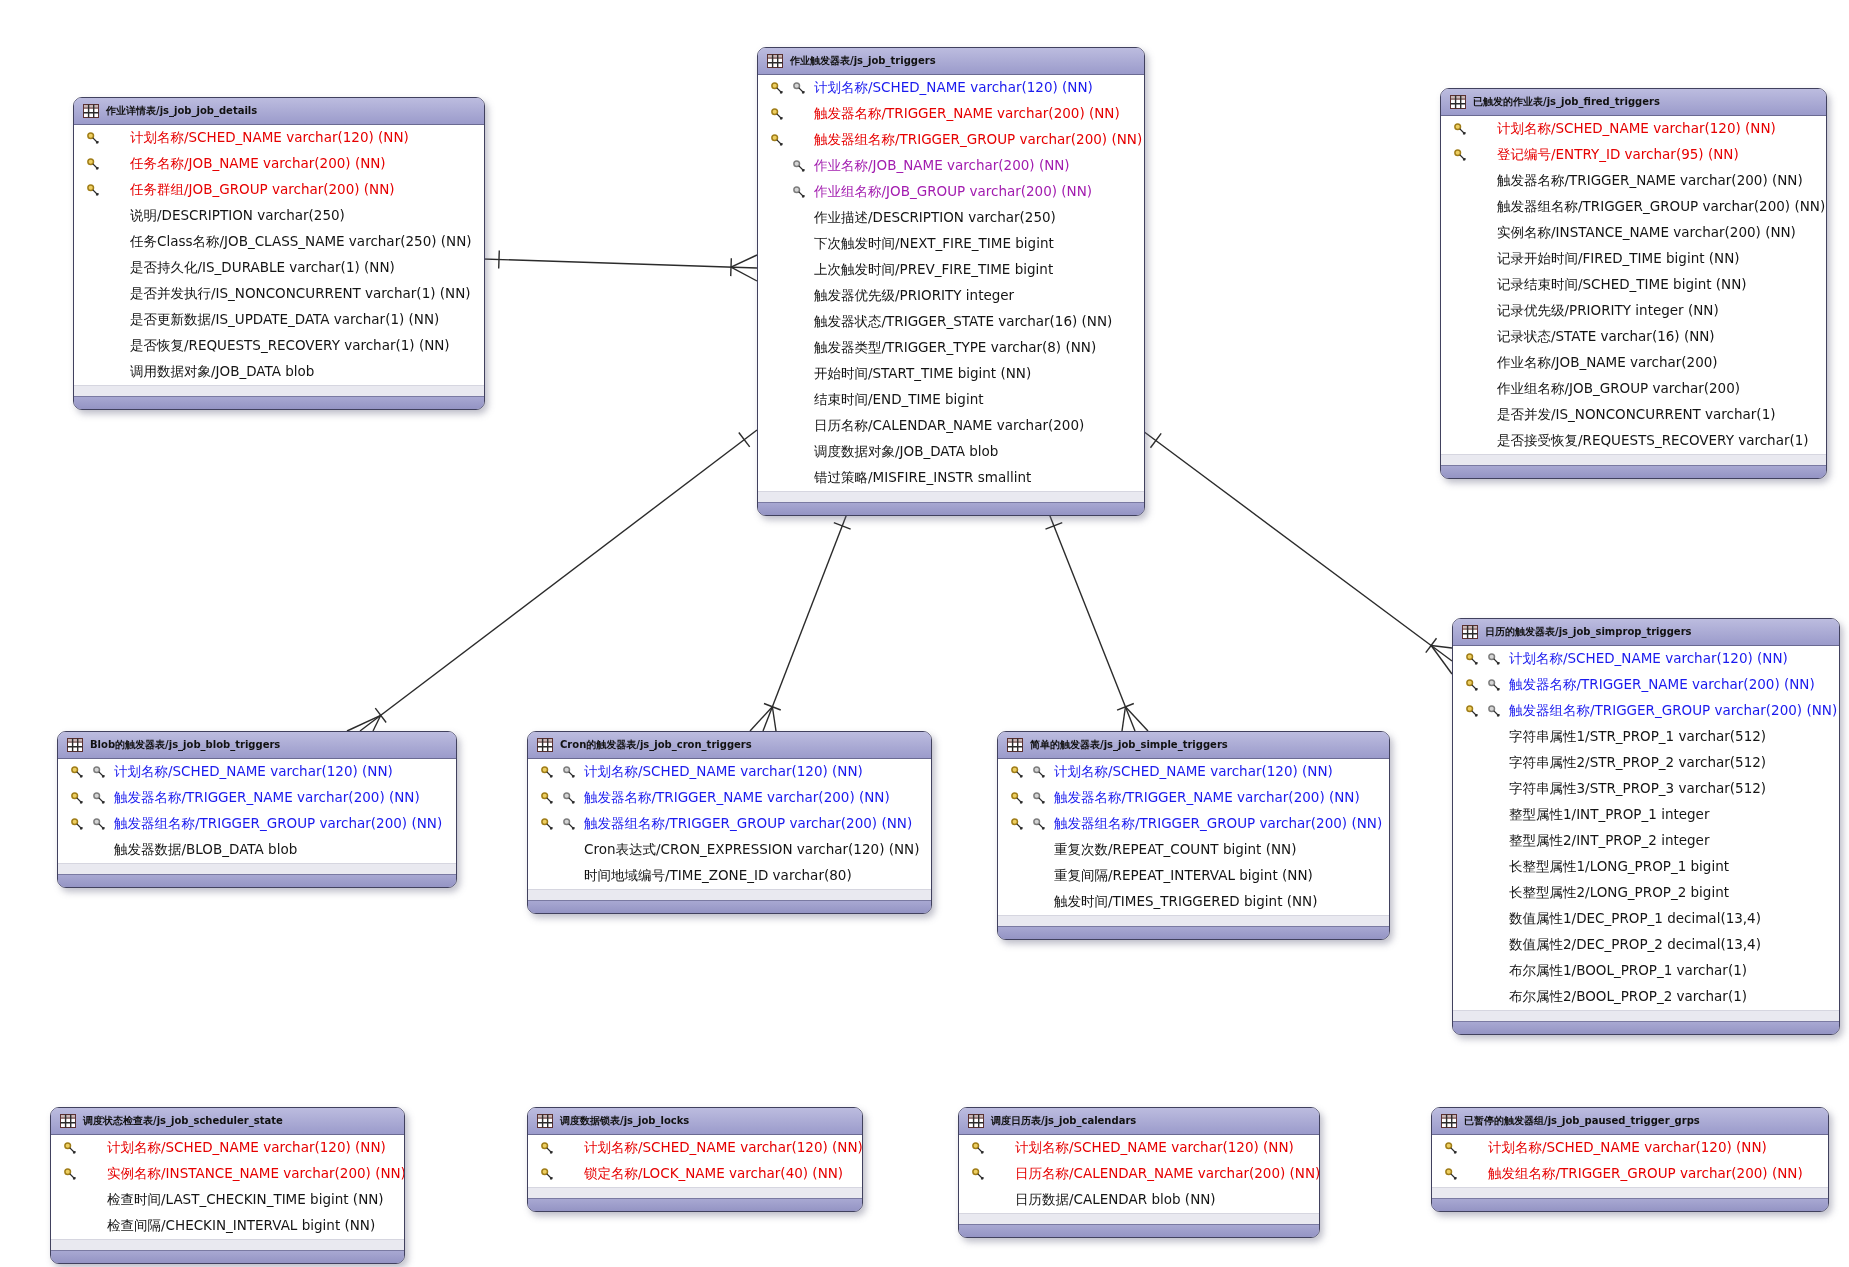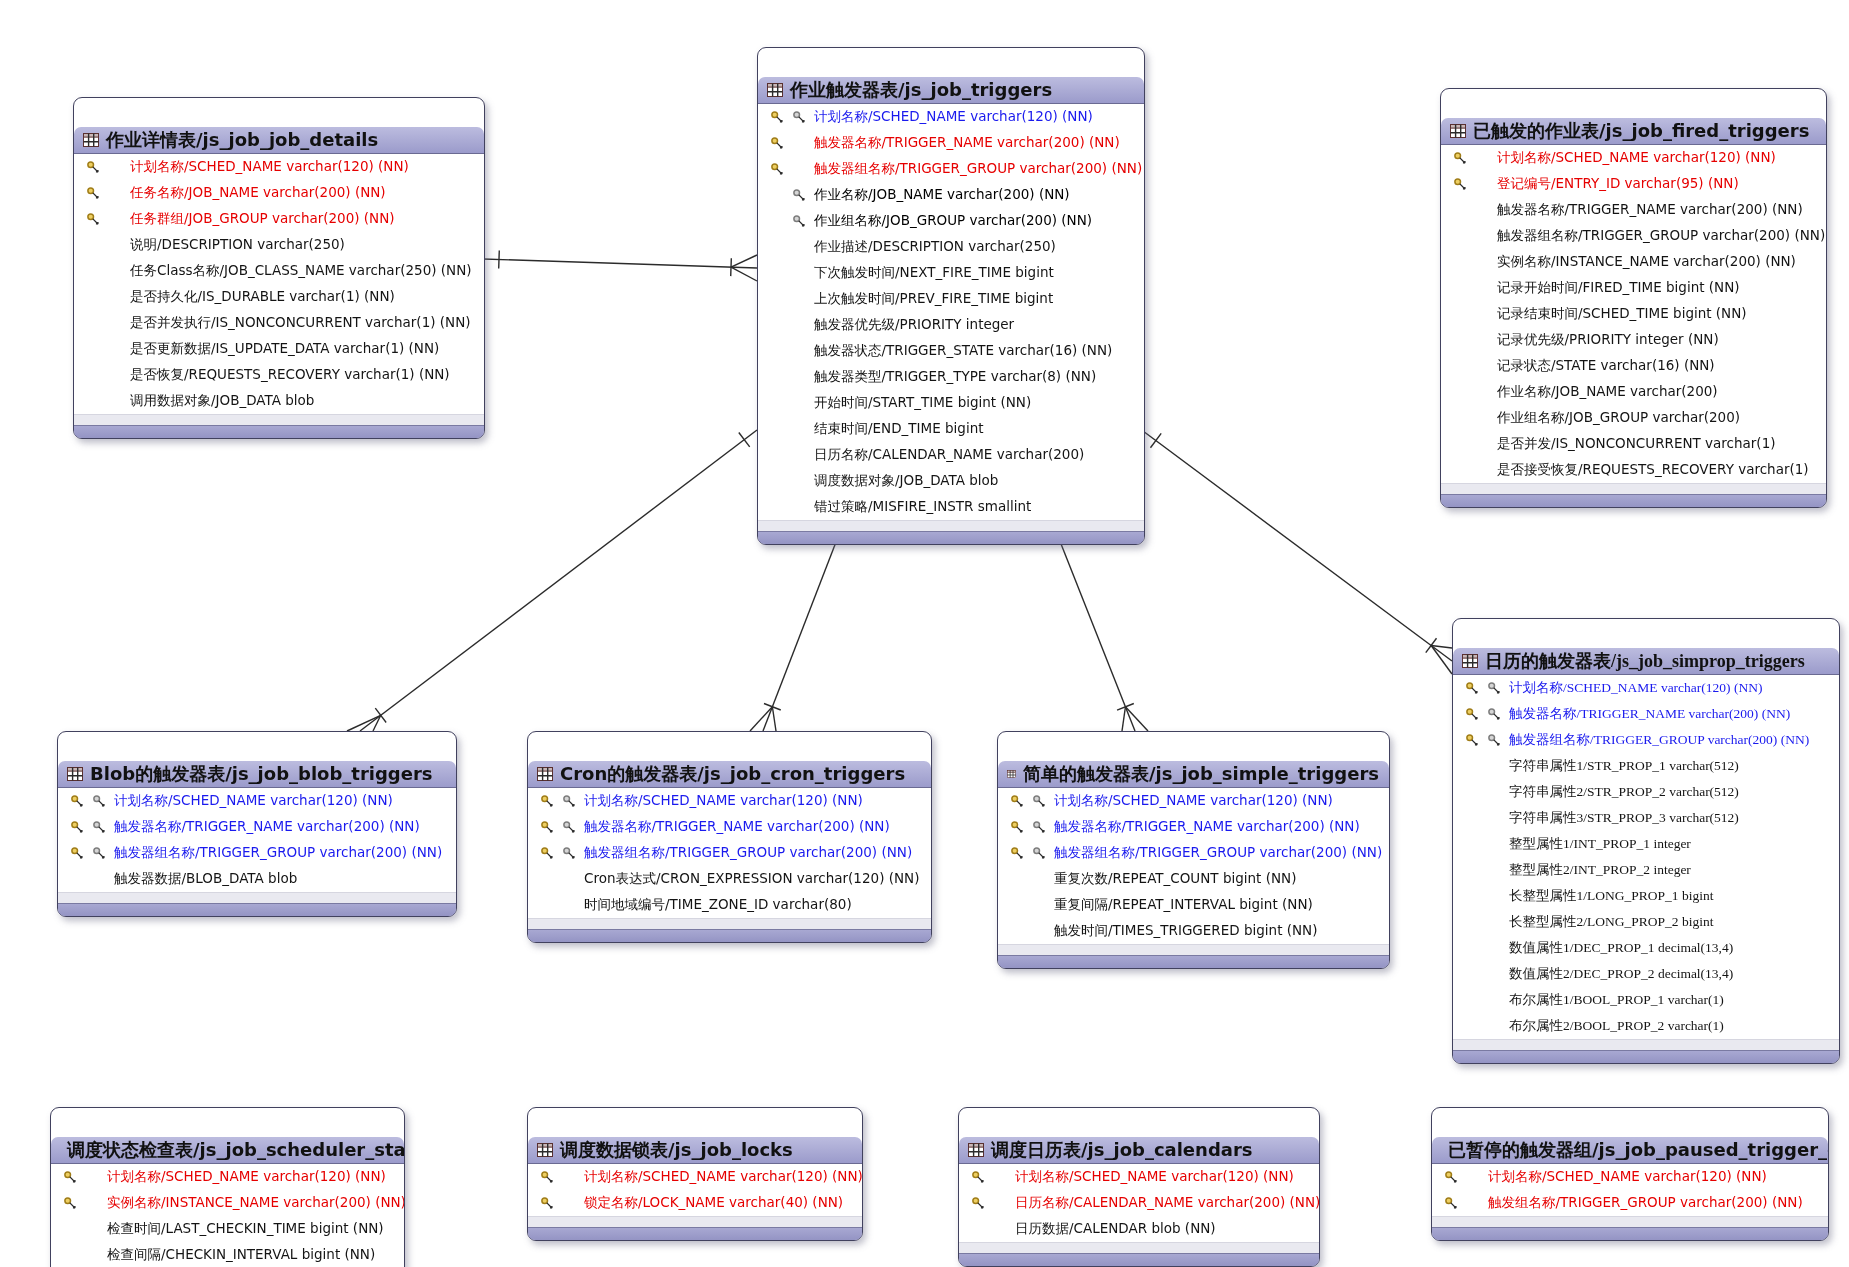--- a/index.html
+++ b/index.html
@@ -4,29 +4,29 @@
 <style>
   html,body{margin:0;padding:0;background:#ffffff;}
   body{font-family:"DejaVu Sans","Liberation Sans",sans-serif;}
   #diagram-canvas{position:relative;width:1849px;height:1267px;background:#ffffff;overflow:hidden;}
   #relation-layer{position:absolute;left:0;top:0;width:1849px;height:1267px;z-index:1;}
   #tables{position:absolute;left:0;top:0;width:1849px;height:1267px;z-index:2;}
   .tbl{position:absolute;border:1.5px solid #41415e;border-radius:9px;background:#ffffff;
        box-shadow:3px 4px 7px rgba(110,110,135,.45);}
   .tbl-header{display:flex;align-items:center;gap:7px;height:26px;padding:0 10px 0 9px;
        background:linear-gradient(#bcbcdf,#9b9bcb);border-bottom:1px solid #6a6a92;
-       border-radius:7px 7px 0 0;font-size:18px;font-weight:600;color:#111;white-space:nowrap;overflow:hidden;margin-top:29px;}
+       border-radius:7px 7px 0 0;font-size:10px;font-weight:600;color:#111;white-space:nowrap;overflow:hidden;}
   .tbl-body{background:#fff;}
   .row{display:flex;align-items:center;height:26px;white-space:nowrap;overflow:hidden;font-size:13.5px;}
   .key-slot{width:22px;flex:0 0 22px;display:flex;align-items:center;justify-content:center;}
   .key-slot:first-child{margin-left:8px;}
   .row .lbl{margin-left:4px;}
   .c-red .lbl{color:#e60000;}
   .c-blue .lbl{color:#1a1aee;}
-  .c-green .lbl{color:#000000;}
+  .c-green .lbl{color:#a21caf;}
   .c-black .lbl{color:#141414;}
   .tbl-gray{height:10px;background:#e9e9f0;border-top:1px solid #d6d6e0;}
   .tbl-footer{height:12px;background:linear-gradient(#a8a8d2,#9494c4);border-radius:0 0 7px 7px;
        border-top:1px solid #7a7aa2;}
   .hidden{visibility:hidden;}
   svg line, svg path{stroke:#2b2b2b;stroke-width:1.4;fill:none;}
 </style>
 </head>
 <body>
 
@@ -688,21 +688,21 @@
             <circle cx="5" cy="5" r="3" fill="#d6d6d6" stroke="#7d7d7d" stroke-width="1.6"></circle>
             <path d="M7.3 7.3 L13 13 M10.6 12.7 L12.7 12.7 M12.7 10.6 L12.7 12.7" stroke="#7d7d7d" stroke-width="1.8" fill="none"></path>
           </svg>
         </span>
         <span class="lbl">是否接受恢复/REQUESTS_RECOVERY varchar(1)</span>
       </div>
         </div>
     <div class="tbl-gray"></div>
     <div class="tbl-footer"></div>
   </div>
-      <div class="tbl" style="left: 1452px; top: 618px; width: 386px; font-family: Liberation Serif, serif;">
+      <div class="tbl" style="left: 1452px; top: 618px; width: 386px;">
     <div class="tbl-header">
       <svg width="16" height="14" viewBox="0 0 16 14">
         <rect x="0.5" y="0.5" width="15" height="13" fill="#ffffff" stroke="#5a3030"></rect>
         <rect x="0.5" y="0.5" width="15" height="3.6" fill="#c9b8b8" stroke="#5a3030"></rect>
         <line x1="5.6" y1="0.5" x2="5.6" y2="13.5" stroke="#5a3030"></line>
         <line x1="10.7" y1="0.5" x2="10.7" y2="13.5" stroke="#5a3030"></line>
         <line x1="0.5" y1="8.8" x2="15.5" y2="8.8" stroke="#5a3030"></line>
       </svg>
       <span>日历的触发器表/js_job_simprop_triggers</span>
     </div>

